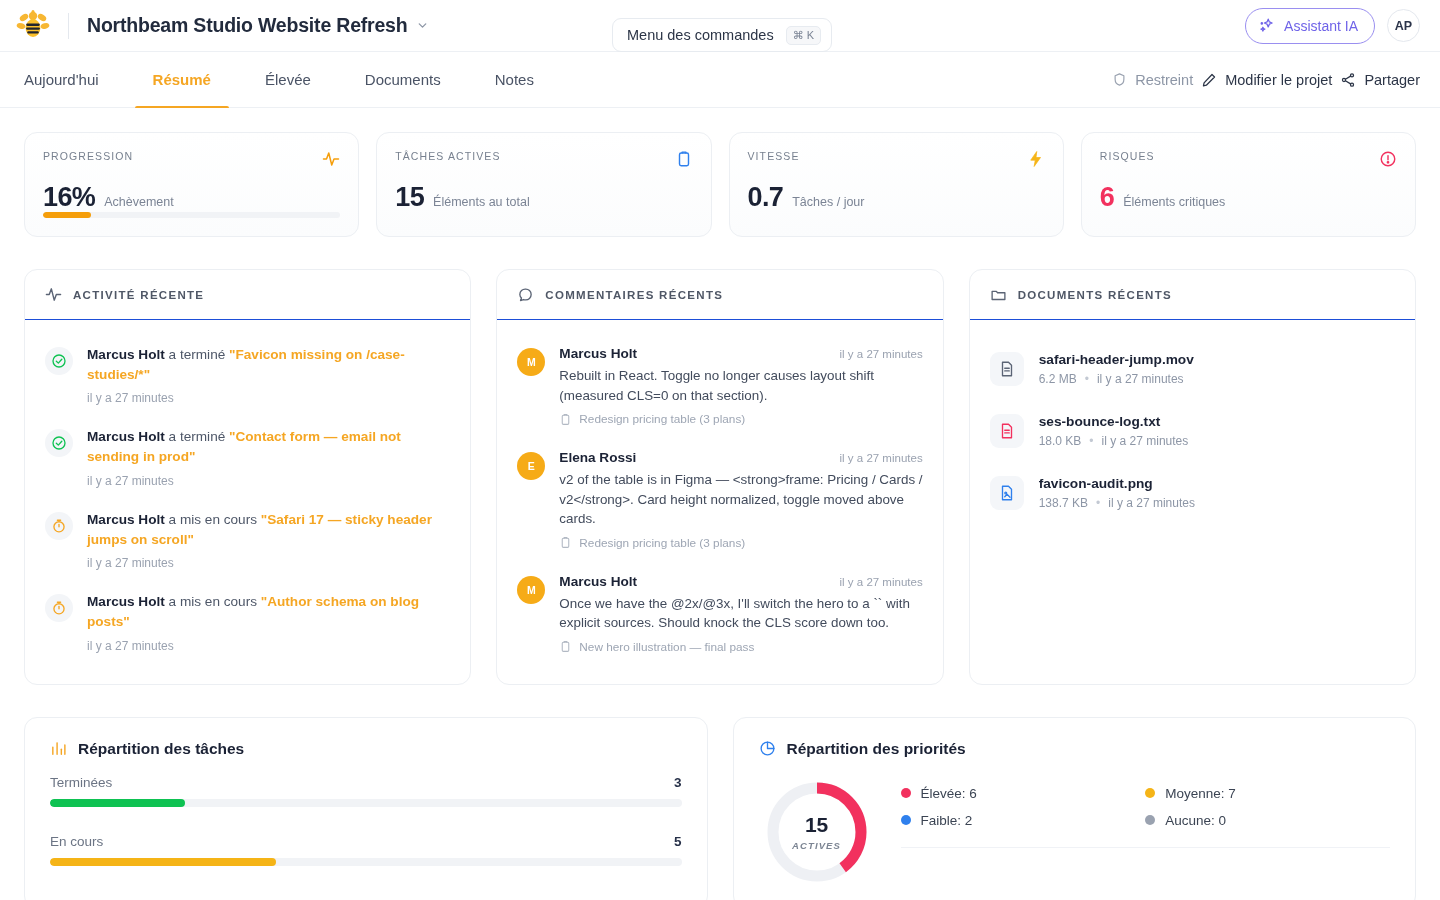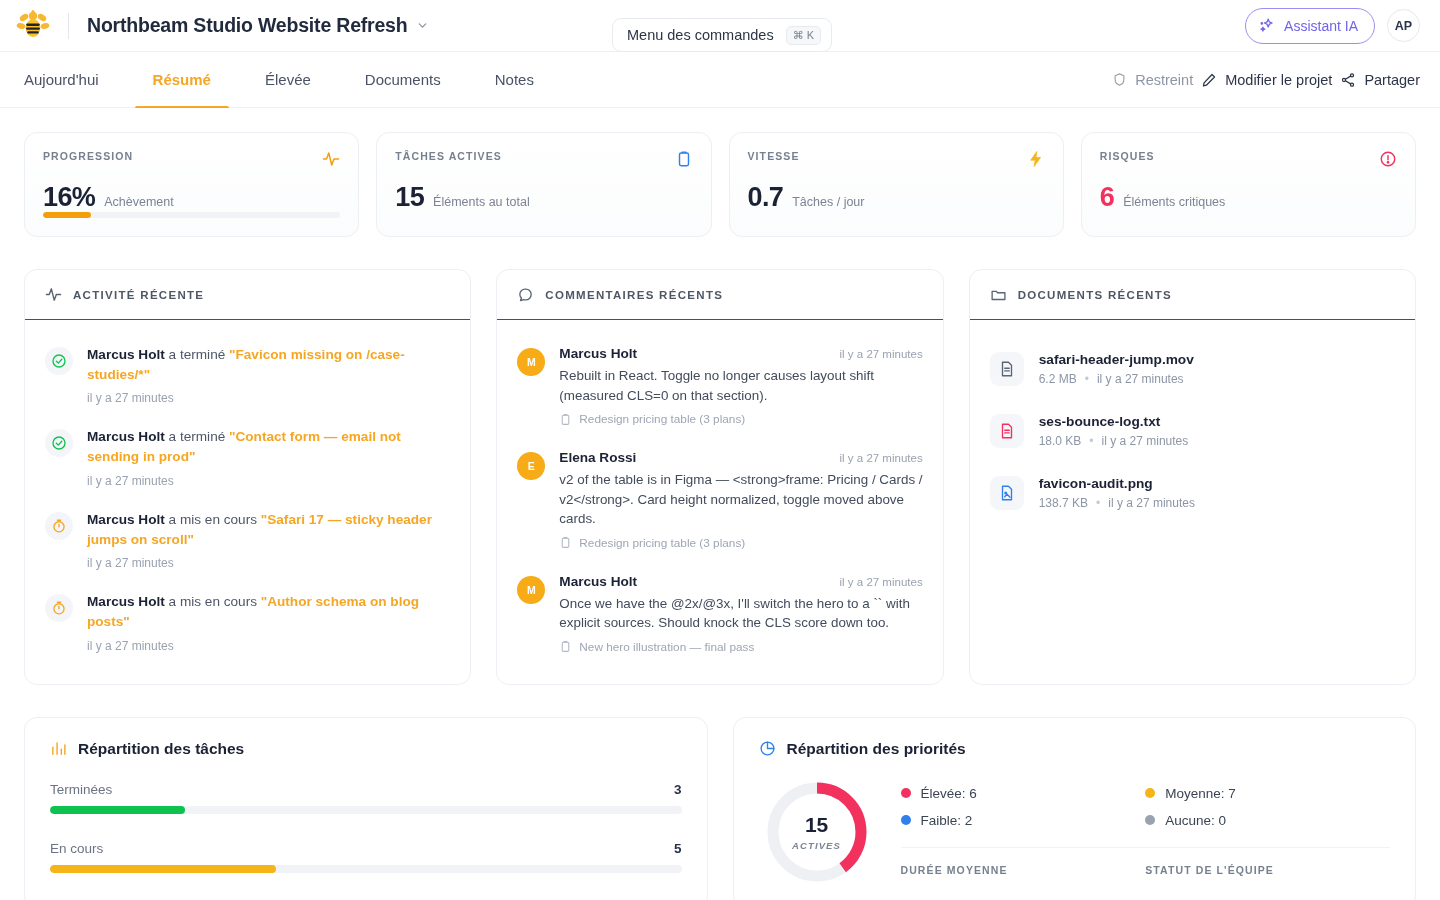--- a/index.html
+++ b/index.html
@@ -78,21 +78,21 @@
 
   .stats { display: flex; gap: 17px; }
   .stat {
     flex: 1; height: 105px;
     border: 1px solid #eceff3; border-radius: 13px;
     background: linear-gradient(180deg,#ffffff 0%,#fbfcfd 100%);
     padding: 17px 18px 0 18px; position: relative;
   }
   .stat-head { display: flex; align-items: flex-start; justify-content: space-between; }
   .stat-label {
-    font-size: 10.5px; font-weight: bold; letter-spacing: 1.1px;
+    font-size: 10.5px; font-weight: normal; letter-spacing: 1.1px;
     color: #77808f; text-transform: uppercase;
   }
   .stat-row { display: flex; align-items: baseline; gap: 9px; margin-top: 14px; }
   .stat-value { font-size: 27px; font-weight: bold; letter-spacing: -0.6px; color: #1b2235; }
   .stat-value.danger { color: #f2315e; }
   .stat-sub { font-size: 12.5px; color: #7b8495; }
   .pbar {
     position: absolute; left: 18px; right: 18px; bottom: 18px;
     height: 6px; border-radius: 4px; background: #f1f3f6; overflow: hidden;
   }
@@ -153,21 +153,21 @@
 
   
   .charts { display: flex; gap: 25px; margin-top: 32px; }
   .chart-card {
     flex: 1; border: 1px solid #eceff3; border-radius: 13px;
     background: #fff; padding: 22px 25px 24px 25px; min-height: 190px;
   }
   .chart-head { display: flex; align-items: center; gap: 11px; }
   .chart-title { font-size: 15.5px; font-weight: bold; color: #1b2235; }
 
-  .bars { margin-top: 24px; }
+  .bars { margin-top: 17px; }
   .bar-row + .bar-row { margin-top: 27px; }
   .bar-top { display: flex; justify-content: space-between; align-items: baseline; }
   .bar-name { font-size: 13.5px; color: #6b7484; }
   .bar-num { font-size: 13.5px; font-weight: bold; color: #2a3purple; color: #273149; }
   .bar-track { height: 8px; border-radius: 5px; background: #f1f3f6; margin-top: 9px; overflow: hidden; }
   .bar-track > i { display: block; height: 100%; border-radius: 5px; }
 
   .prio-wrap { display: flex; gap: 32px; margin-top: 22px; align-items: flex-start; }
   .donut { position: relative; width: 104px; height: 104px; flex: none; margin-left: 6px; }
   .donut-ctr {
@@ -630,27 +630,17 @@
             <div class="lg">
                 <i class="sw" style="background:#2f80ed"></i>
                 <span>Faible: 2</span>
               </div>
             <div class="lg">
                 <i class="sw" style="background:#9aa2b0"></i>
                 <span>Aucune: 0</span>
               </div>
           </div>
           <div class="prio-div"></div>
-          <div class="kv2">
-            <div>
-              <div class="kv-l">DURÉE MOYENNE</div>
-
-            </div>
-            <div>
-              <div class="kv-l">STATUT DE L'ÉQUIPE</div>
-
-            </div>
-          </div>
         </div>
       </div>
     </div>
   </div>
 </div>
 
 </body></html>

